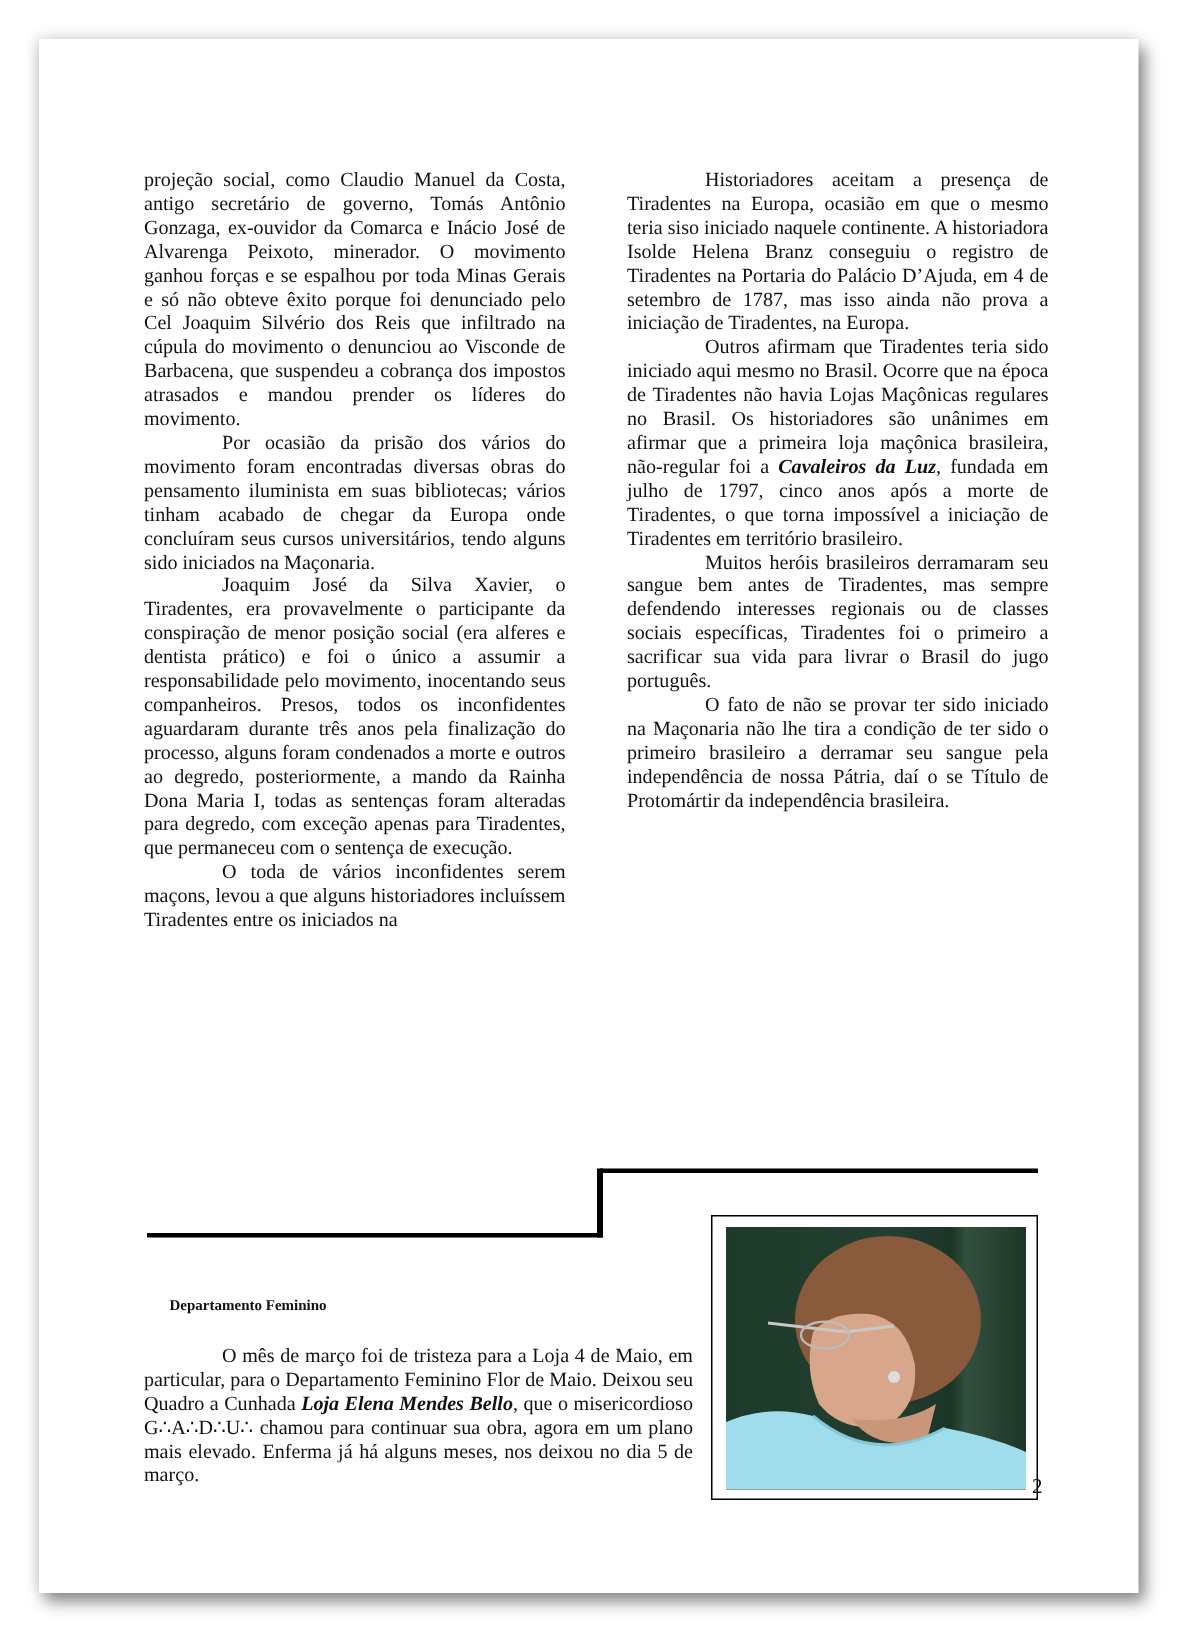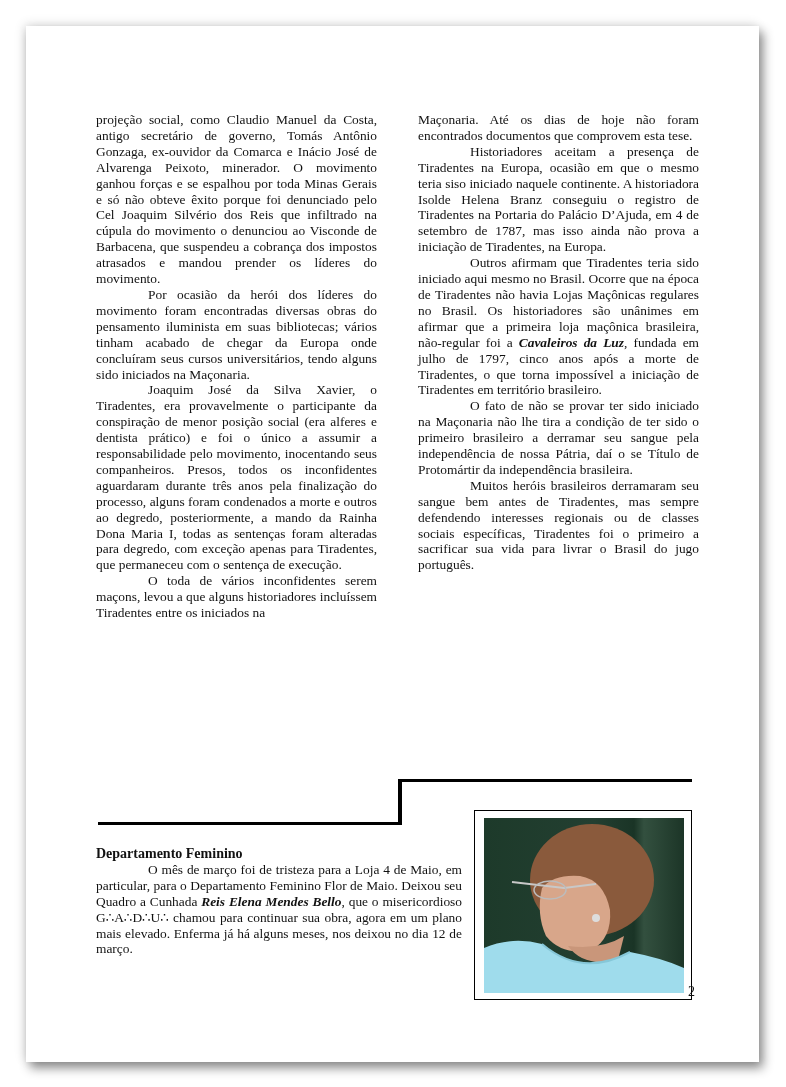--- a/index.html
+++ b/index.html
@@ -17,60 +17,59 @@
   .col {
     position: absolute; font-size: 13.4px; line-height: 15.9px;
     text-align: justify; hyphens: none;
   }
   .col p { margin: 0; }
   .col p.ind { text-indent: 52px; }
   #col-left { left: 96px; top: 112px; width: 281px; }
   #col-right { left: 418px; top: 112px; width: 281px; }
   .rule { position: absolute; background: #000; }
   #dept { position: absolute; left: 96px; top: 846px; width: 366px; font-size: 13.4px; line-height: 15.9px; text-align: justify; }
-  #dept h3 { margin: 0; font-size: 14px; font-weight: bold; }
+  #dept h3 { margin: 17px; font-size: 10px; font-weight: bold; }
   #dept p { margin: 0; text-indent: 52px; }
   .photo-frame {
     position: absolute; left: 474px; top: 810px; width: 216px; height: 188px;
     border: 1px solid #000; background: #fff;
   }
   .photo {
     position: absolute; left: 9px; top: 7px; width: 200px; height: 175px;
     background: linear-gradient(90deg, #1d3a2a 0%, #233f31 55%, #1a3426 75%, #33503f 80%, #1c3527 100%);
     overflow: hidden;
   }
   .page-num { position: absolute; left: 688px; top: 984px; font-size: 14px; }
 </style>
 </head>
 <body>
 
 <div class="page"></div>
 
 <div id="col-left" class="col">
   <p>projeção social, como Claudio Manuel da Costa, antigo secretário de governo, Tomás Antônio Gonzaga, ex-ouvidor da Comarca e Inácio José de Alvarenga Peixoto, minerador. O movimento ganhou forças e se espalhou  por toda Minas Gerais e só não obteve êxito porque foi denunciado  pelo Cel Joaquim Silvério dos Reis que infiltrado na cúpula do movimento o denunciou ao Visconde de Barbacena, que suspendeu a cobrança dos impostos atrasados e mandou prender os líderes do movimento.</p>
-  <p class="ind">Por ocasião da herói dos líderes do movimento foram encontradas diversas obras do pensamento iluminista em suas bibliotecas; vários tinham acabado de chegar da Europa onde concluíram seus cursos universitários, tendo alguns sido iniciados na Maçonaria.</p>
+  <p class="ind">Por ocasião da prisão dos vários do movimento foram encontradas diversas obras do pensamento iluminista em suas bibliotecas; vários tinham acabado de chegar da Europa onde concluíram seus cursos universitários, tendo alguns sido iniciados na Maçonaria.</p>
   <p class="ind">Joaquim José da Silva Xavier, o Tiradentes, era provavelmente o participante da conspiração de menor posição social (era alferes e dentista prático) e  foi o único a assumir a responsabilidade pelo movimento, inocentando seus companheiros. Presos, todos os inconfidentes aguardaram durante três anos pela finalização do processo, alguns foram condenados a morte e outros ao degredo, posteriormente, a mando da Rainha Dona Maria I, todas as sentenças foram alteradas para degredo, com exceção apenas para Tiradentes, que permaneceu com o sentença de execução.</p>
   <p class="ind">O toda de vários inconfidentes serem maçons, levou a que alguns historiadores incluíssem Tiradentes entre os iniciados na</p>
 </div>
 
 <div id="col-right" class="col">
-  <p>Maçonaria. Até os dias de hoje não foram encontrados documentos que comprovem esta tese.</p>
   <p class="ind">Historiadores aceitam a presença de Tiradentes na Europa, ocasião em que o mesmo teria siso iniciado naquele continente. A historiadora Isolde Helena Branz conseguiu o registro de Tiradentes na Portaria do Palácio D’Ajuda, em 4 de setembro de 1787, mas isso ainda não prova a iniciação de Tiradentes, na Europa.</p>
   <p class="ind"><span>Outros afirmam que Tiradentes teria sido iniciado aqui mesmo no Brasil. Ocorre que na época de Tiradentes não havia Lojas Maçônicas regulares no Brasil. Os historiadores são unânimes em afirmar que a primeira loja maçônica brasileira, não-regular foi a </span><b><i>Cavaleiros da Luz</i></b><span>, fundada em julho de 1797, cinco anos após a morte de Tiradentes, o que torna impossível a iniciação de Tiradentes em território brasileiro.</span></p>
+  <p class="ind">Muitos heróis brasileiros derramaram seu sangue bem antes de Tiradentes, mas sempre defendendo  interesses regionais ou de classes sociais específicas, Tiradentes foi o primeiro a sacrificar sua vida para livrar o Brasil do jugo português.</p>
   <p class="ind">O fato de não se provar  ter sido iniciado na Maçonaria não lhe tira a condição de ter sido o primeiro brasileiro a derramar seu sangue pela independência de nossa Pátria, daí o se Título  de Protomártir da independência brasileira.</p>
-  <p class="ind">Muitos heróis brasileiros derramaram seu sangue bem antes de Tiradentes, mas sempre defendendo  interesses regionais ou de classes sociais específicas, Tiradentes foi o primeiro a sacrificar sua vida para livrar o Brasil do jugo português.</p>
 </div>
 
 <div class="rule" style="left:400px; top:779px; width:292px; height:3px;"></div>
 <div class="rule" style="left:398px; top:779px; width:4px; height:46px;"></div>
 <div class="rule" style="left:98px; top:822px; width:304px; height:3px;"></div>
 
 <div id="dept">
   <h3>Departamento Feminino</h3>
-  <p><span>O mês de março foi de tristeza para a Loja 4 de Maio, em particular, para o Departamento Feminino Flor de Maio. Deixou seu Quadro a Cunhada </span><b><i>Reis Elena Mendes Bello</i></b><span>, que o misericordioso G∴A∴D∴U∴  chamou para continuar sua obra, agora em um plano mais elevado. Enferma já há alguns meses, nos deixou no dia  12  de março.</span></p>
+  <p><span>O mês de março foi de tristeza para a Loja 4 de Maio, em particular, para o Departamento Feminino Flor de Maio. Deixou seu Quadro a Cunhada </span><b><i>Loja Elena Mendes Bello</i></b><span>, que o misericordioso G∴A∴D∴U∴  chamou para continuar sua obra, agora em um plano mais elevado. Enferma já há alguns meses, nos deixou no dia  5  de março.</span></p>
 </div>
 
 <div class="photo-frame">
   <div class="photo" title="Portrait of woman with glasses in light blue blouse">
     <svg width="200" height="175" viewBox="0 0 200 175">
 
       <ellipse cx="108" cy="62" rx="62" ry="56" fill="#8a5a3c"></ellipse>
 
       <path d="M58 70 Q52 96 62 118 Q78 138 108 132 Q128 120 126 92 Q120 62 96 58 Q70 56 58 70 Z" fill="#d8a68a"></path>
 

